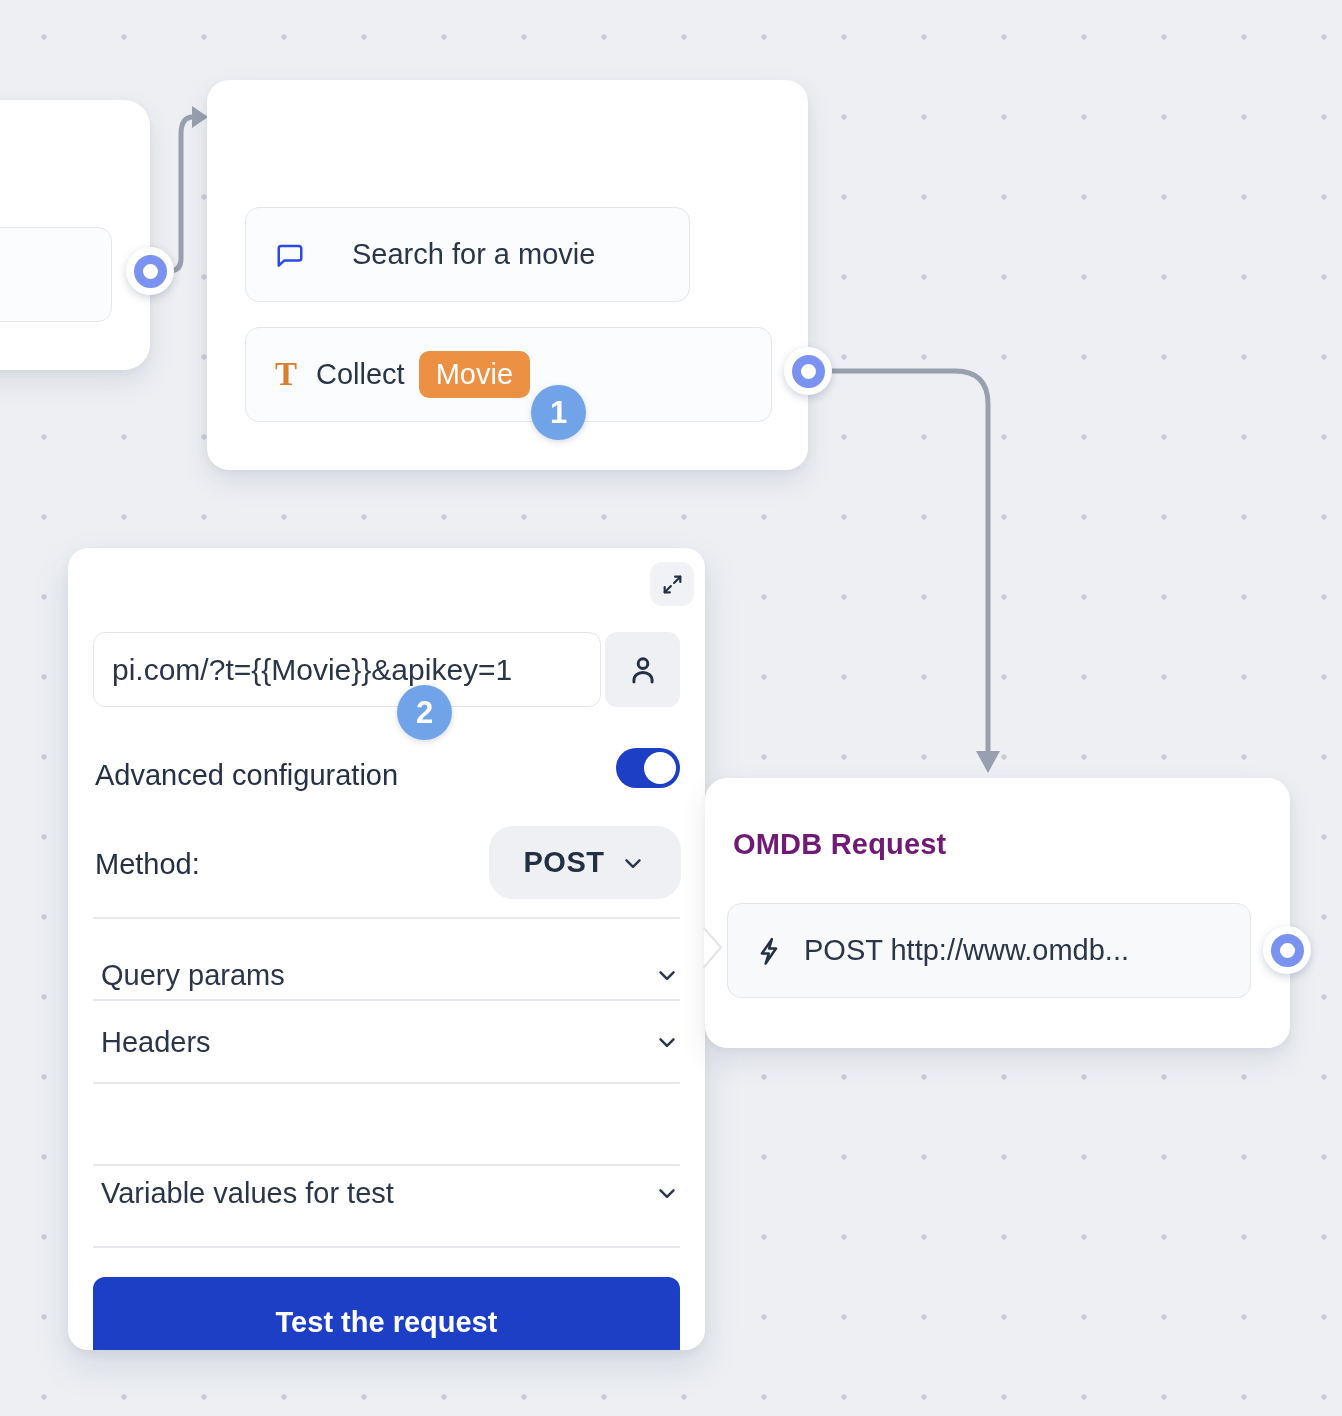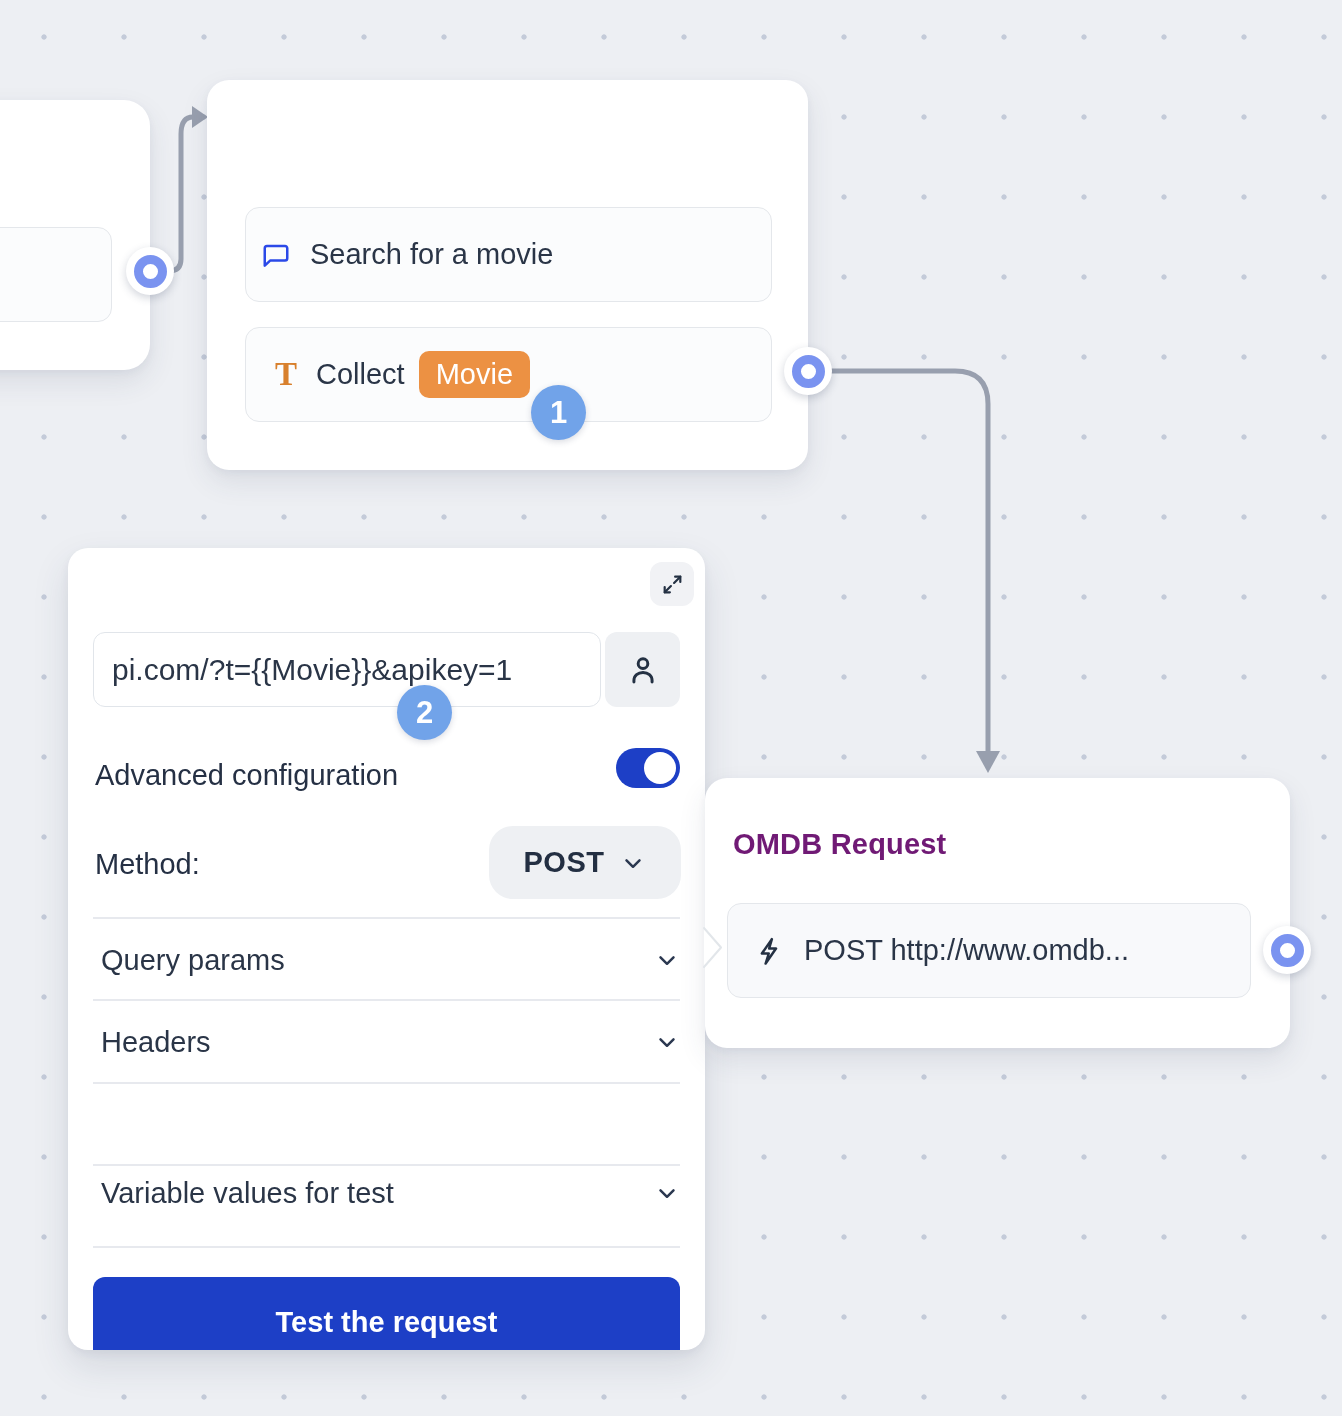--- a/index.html
+++ b/index.html
@@ -83,21 +83,21 @@
     <polygon points="976,751 1000,751 988,773" fill="#989fae"></polygon>
   </svg>
 
   <div class="card" style="left:-48px; top:100px; width:198px; height:270px; border-radius:26px;">
     <div class="node-item" style="left:4px; top:127px; width:156px; height:95px;"></div>
   </div>
 
   <div class="card" style="left:207px; top:80px; width:601px; height:390px;">
     <div class="node-title" style="position:absolute; left:49px; top:129px;">Movie search</div>
 
-    <div class="node-item" style="left:38px; top:127px; width:527px; height:95px; padding-left:15px;">
+    <div class="node-item" style="left:38px; top:127px; width:445px; height:95px; padding-left:29px;gap:28px;">
       <span class="icn" style="margin-right:19px;">
         <svg width="30" height="30" viewBox="0 0 24 24" fill="none" stroke="#2b49e8" stroke-width="2" stroke-linejoin="round" stroke-linecap="round">
           <path d="M21 14.5a1.8 1.8 0 0 1-1.8 1.8H7.5L3 20.5v-14A1.8 1.8 0 0 1 4.8 4.7h14.4A1.8 1.8 0 0 1 21 6.5z"></path>
         </svg>
       </span>
       <span class="txt">Search for a movie</span>
     </div>
 
     <div class="node-item" style="left:38px; top:247px; width:527px; height:95px; padding-left:29px;">
       <span class="icn" style="margin-right:19px; font-family:'Liberation Serif', serif; font-size:33px; font-weight:bold; color:#d8802d; line-height:1;">T</span>
@@ -142,21 +142,21 @@
       <span class="val">POST</span>
       <span class="icn">
         <svg width="26" height="26" viewBox="0 0 24 24" fill="none" stroke="#2b3850" stroke-width="2.3" stroke-linecap="round" stroke-linejoin="round">
             <polyline points="6,9.5 12,15.5 18,9.5"></polyline>
           </svg>
       </span>
     </div>
 
     <div class="divider" style="top:369px;"></div>
 
-    <div class="acc-row" style="top:371px;">
+    <div class="acc-row" style="top:386px;">
       <span class="lbl">Query params</span>
       <span class="icn">
         <svg width="26" height="26" viewBox="0 0 24 24" fill="none" stroke="#2b3850" stroke-width="2.3" stroke-linecap="round" stroke-linejoin="round">
             <polyline points="6,9.5 12,15.5 18,9.5"></polyline>
           </svg>
       </span>
     </div>
     <div class="divider" style="top:451px;"></div>
 
     <div class="acc-row" style="top:453px;">

